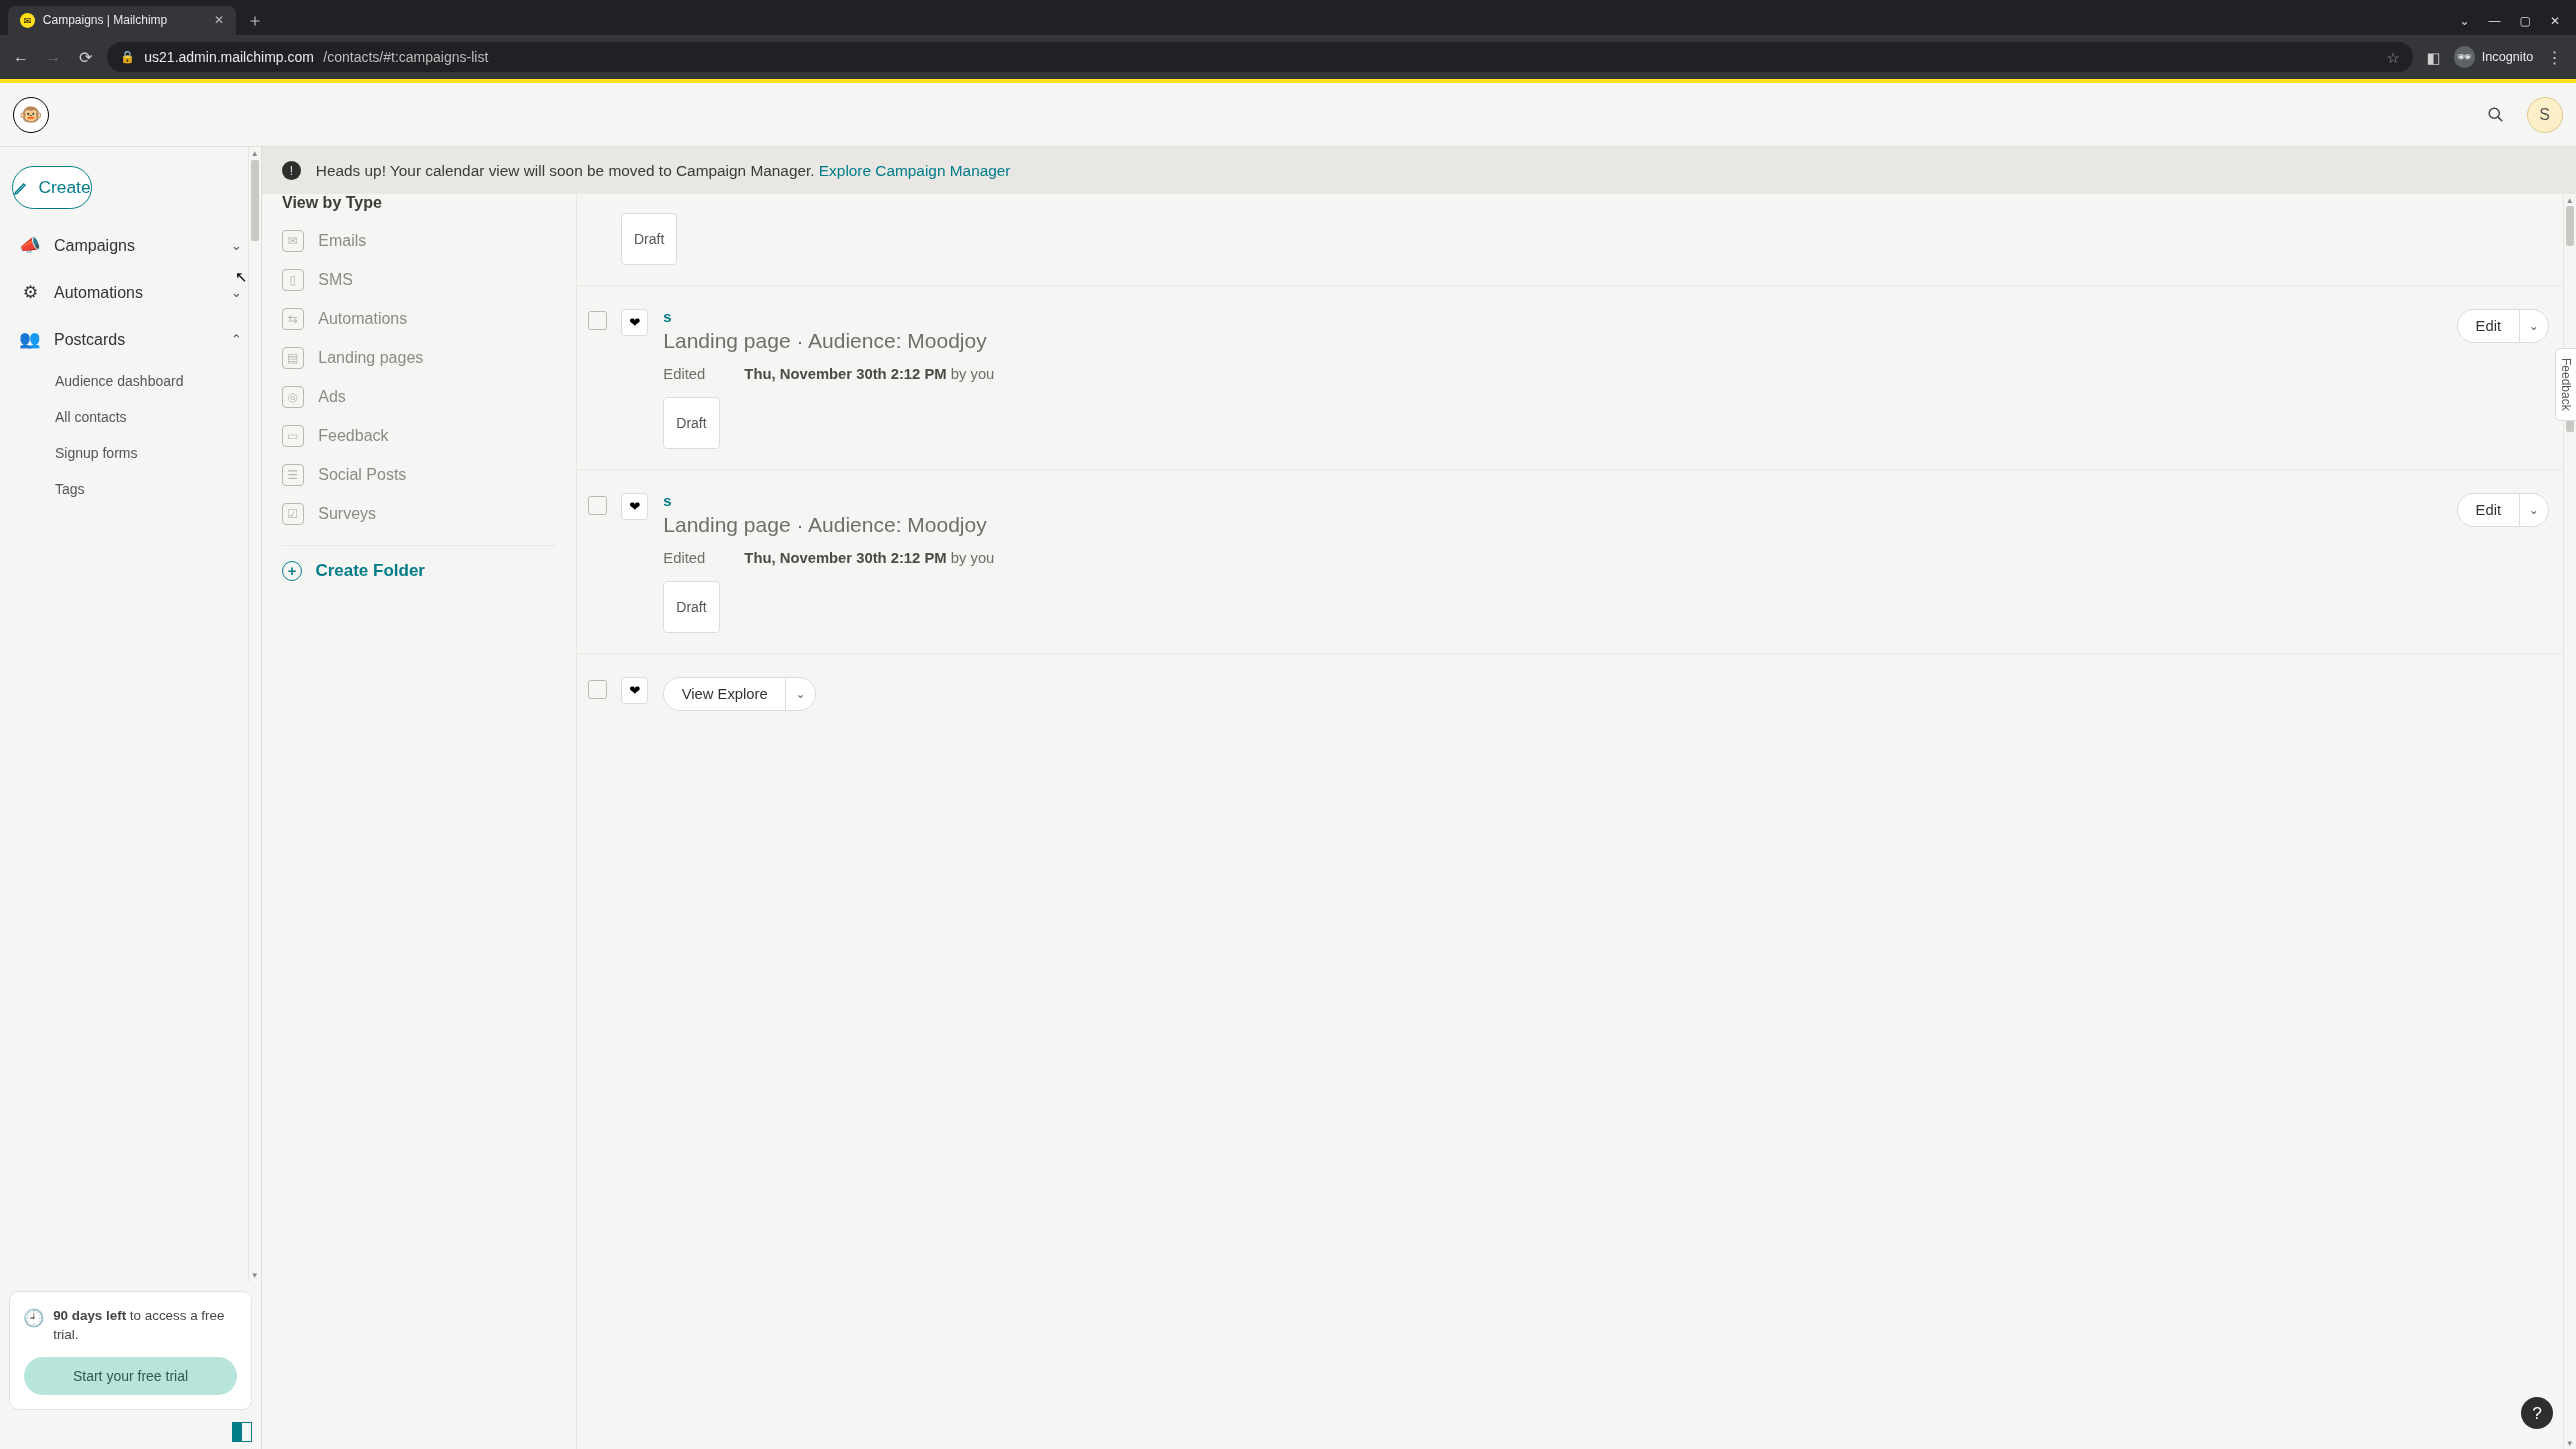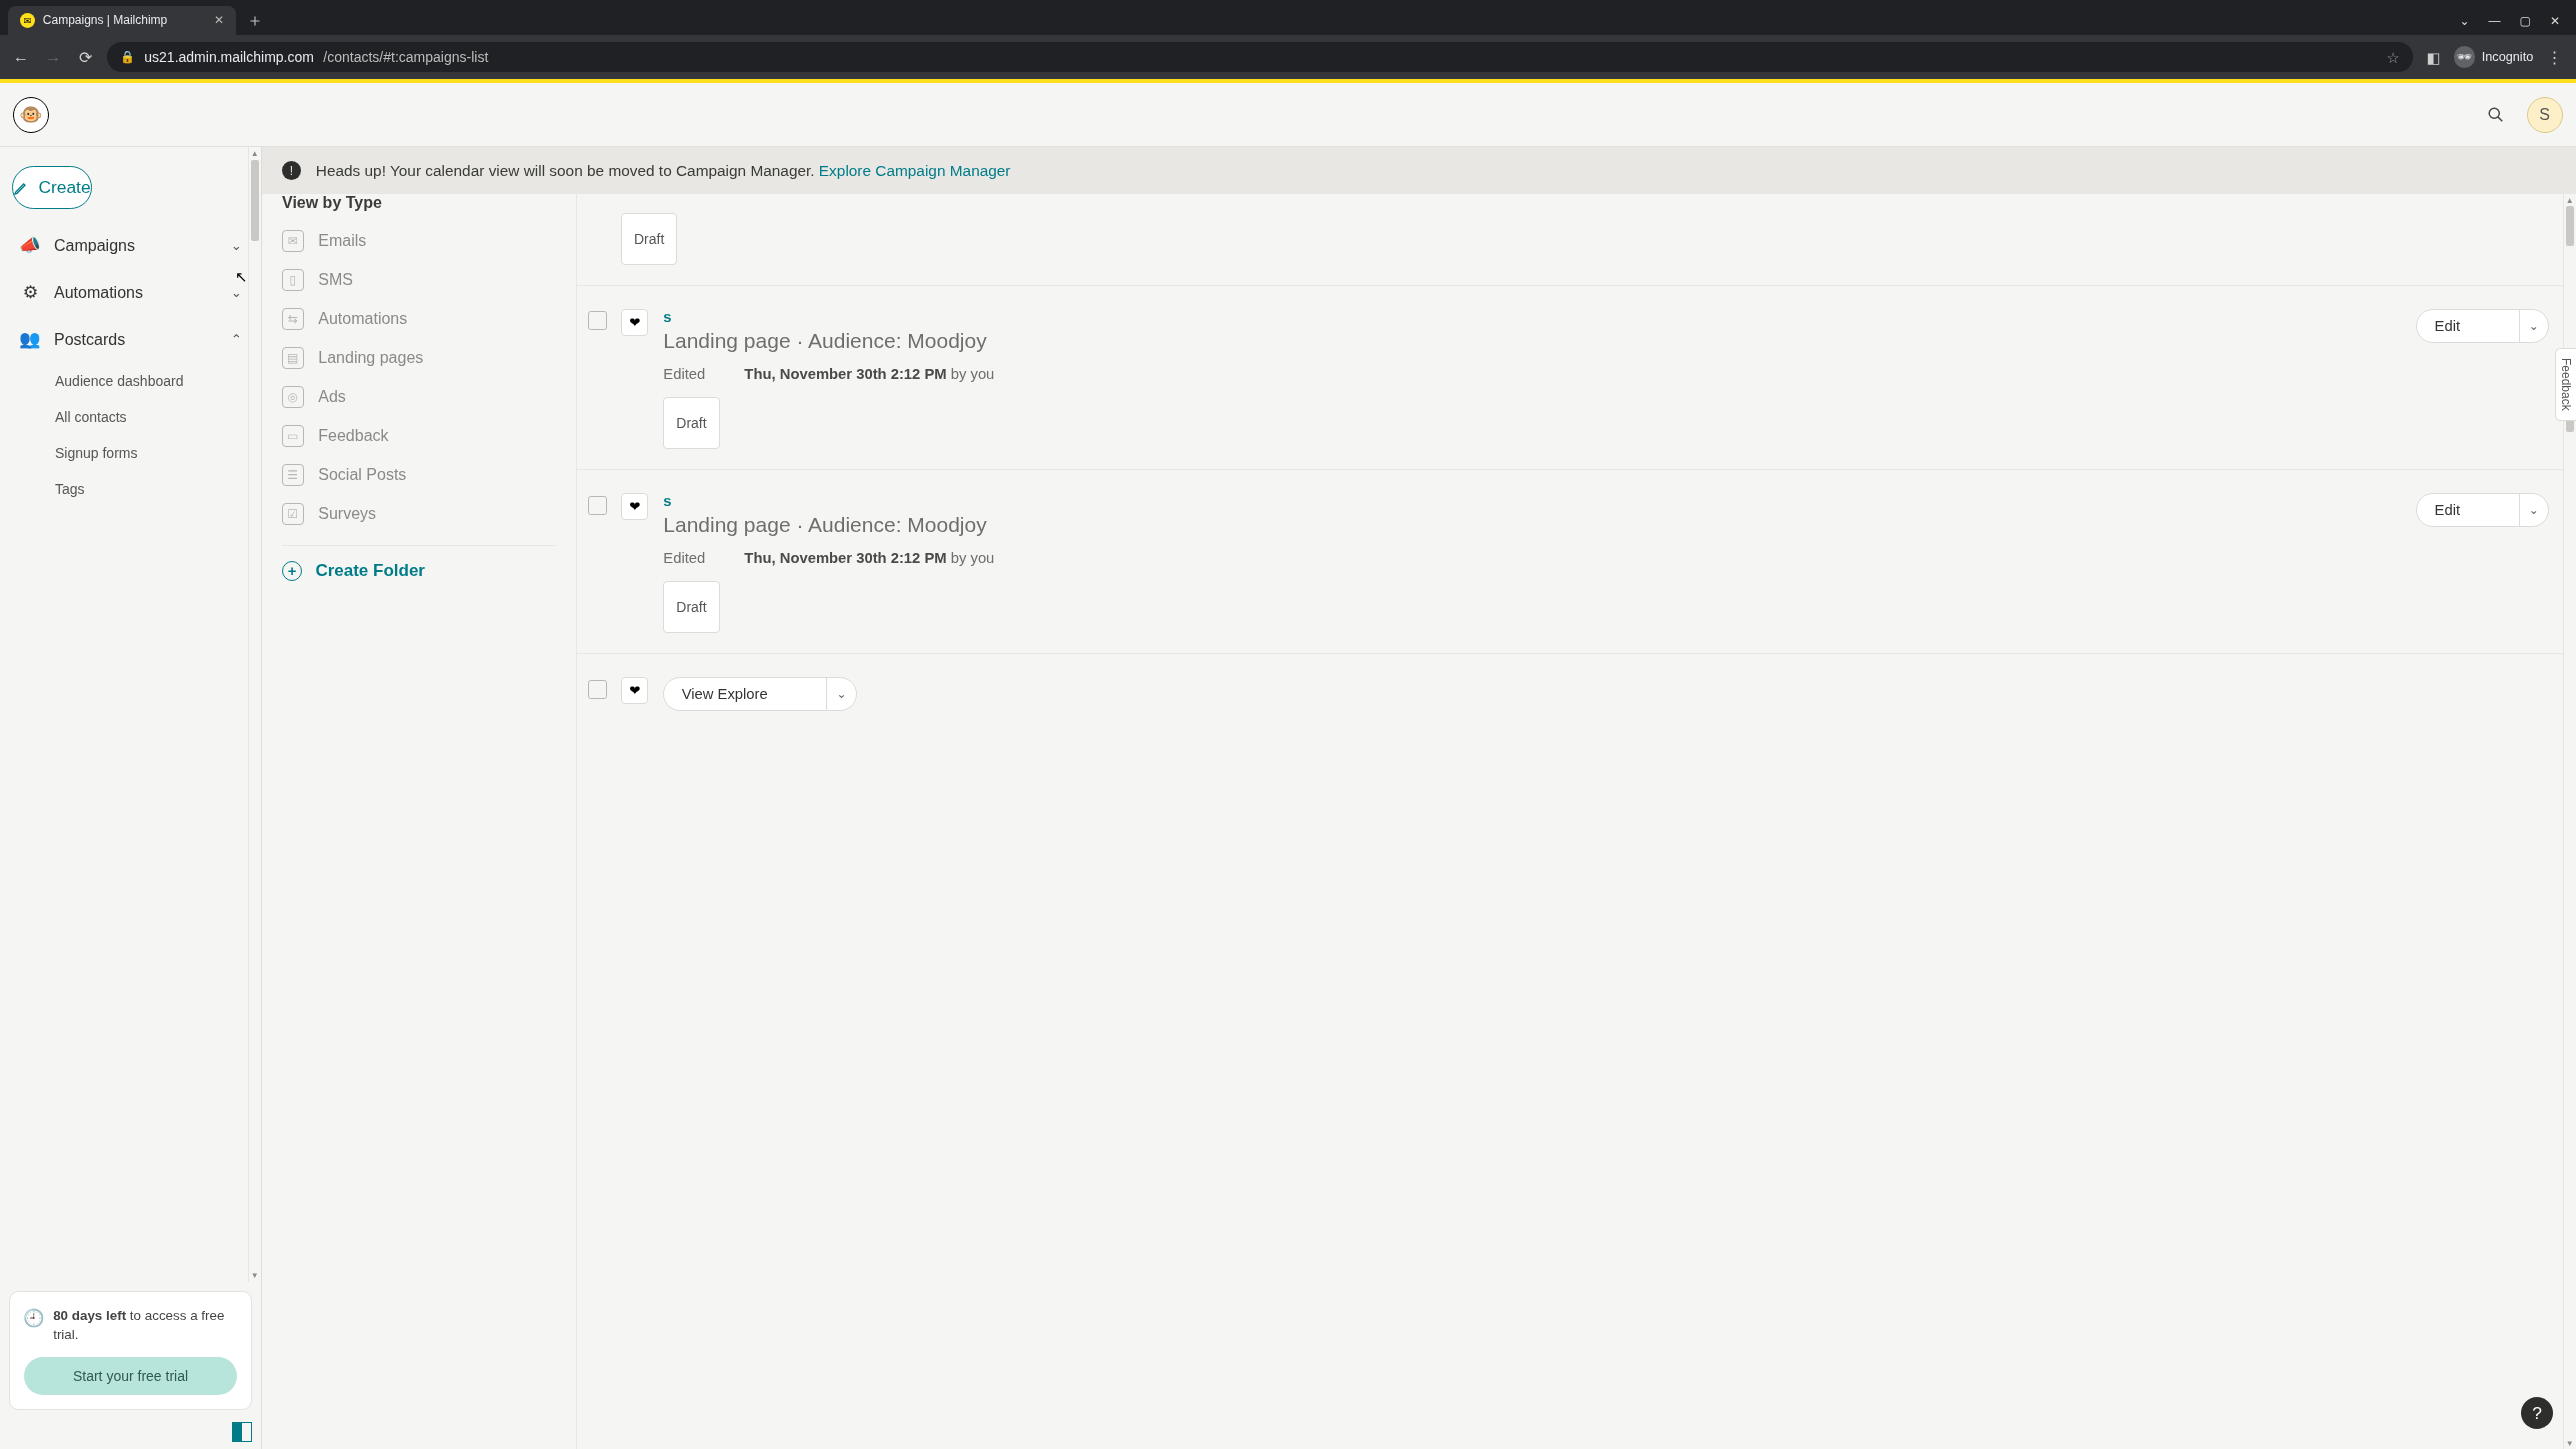--- a/index.html
+++ b/index.html
@@ -84,21 +84,21 @@
   .draft-strip { padding: 4px 0 20px 44px; }
   .card { border-top: 0.7px solid #e8e7e4; padding: 23px 27px 20px 10.7px; display:flex; gap: 14.8px; align-items:flex-start; }
   .chk { width:19px; height:19px; border:1.3px solid #b8b7b2; border-radius:2.7px; margin-top:2.7px; cursor:pointer; flex-shrink:0; }
   .thumb { width:27px; height:27px; border:0.7px solid #dcdbd7; border-radius:4px; background:#fff; display:flex; align-items:center; justify-content:center; font-size:13.4px; flex-shrink:0; }
   .card-body { flex:1; }
   .card-title { font-size:14.8px; color:#007c89; font-weight:600; margin-bottom:4px; }
   .card-sub { font-size:21px; color:#6f6e6a; margin-bottom:13.4px; }
   .card-time { font-size:14.8px; color:#6f6e6a; }
   .card-time b { font-weight:700; color:#4a4a46;margin-left:35px; }
   .status-pill { display:inline-block; margin-top: 14.8px; padding: 17px 12px; background:#fff; border:0.7px solid #dcdbd7; border-radius:4px; font-size:14px; color:#555; }
-  .edit-btn { display:flex; align-items:center; background:#fff; border:0.7px solid #dcdbd7; border-radius: 19px; height:34px; overflow:hidden; cursor:pointer;gap:41px; }
+  .edit-btn { display:flex; align-items:center; background:#fff; border:0.7px solid #dcdbd7; border-radius: 19px; height:34px; overflow:hidden; cursor:pointer; }
   .edit-btn span:first-child { padding: 0 17.4px; font-size:14.8px; color:#333; font-weight:500; }
   .edit-btn span:last-child { width:29.5px; height:100%; border-left:0.7px solid #dcdbd7; display:flex; align-items:center; justify-content:center; color:#666; font-size:12px; }
 
   
   .feedback-tab { position:absolute; right:0; top: 201px; width:21.5px; background:#fff; border:0.7px solid #dcdbd7; border-right:none; border-radius: 5.4px 0 0 5.4px; padding: 9.4px 2.7px; writing-mode: vertical-rl; font-size:12px; color:#555; cursor:pointer; z-index:10; text-align:center; }
 
   
   .help-bubble { position:absolute; right:23px; bottom:20px; width:32px; height:32px; border-radius:50%; background:#2e2e2c; color:#fff; display:flex; align-items:center; justify-content:center; font-size:17.4px; cursor:pointer; z-index:10; }
 
   
@@ -198,21 +198,21 @@
           <div class="sb-scrollbar">
             <div class="sb-arrow">▲</div>
             <div class="sb-thumb"></div>
             <div class="sb-arrow" style="position:absolute;bottom:0;width:100%;">▼</div>
           </div>
         </div>
 
         <div class="trial-box">
           <div class="trial-top">
             <span class="clock">🕘</span>
-            <span><b>80 days left</b><span> to access a free trial.</span></span>
+            <span><b>90 days left</b><span> to access a free trial.</span></span>
           </div>
           <button class="trial-btn">Start your free trial</button>
         </div>
         <div class="sidebar-toggle">
             <div></div>
             <div></div>
           </div>
       </div>
 
       <div class="filters">

